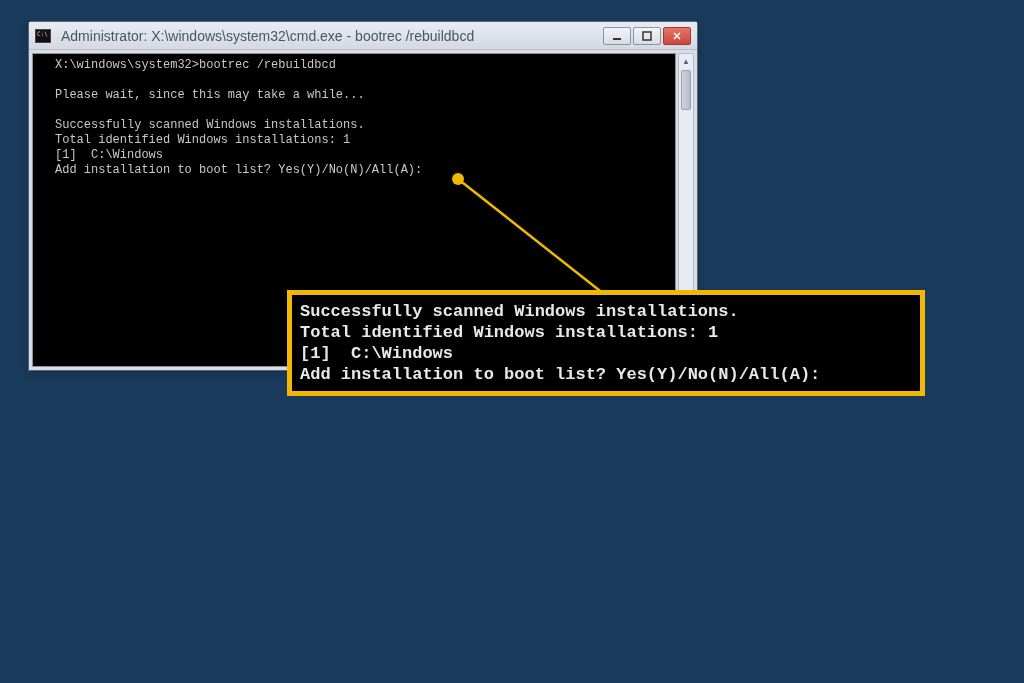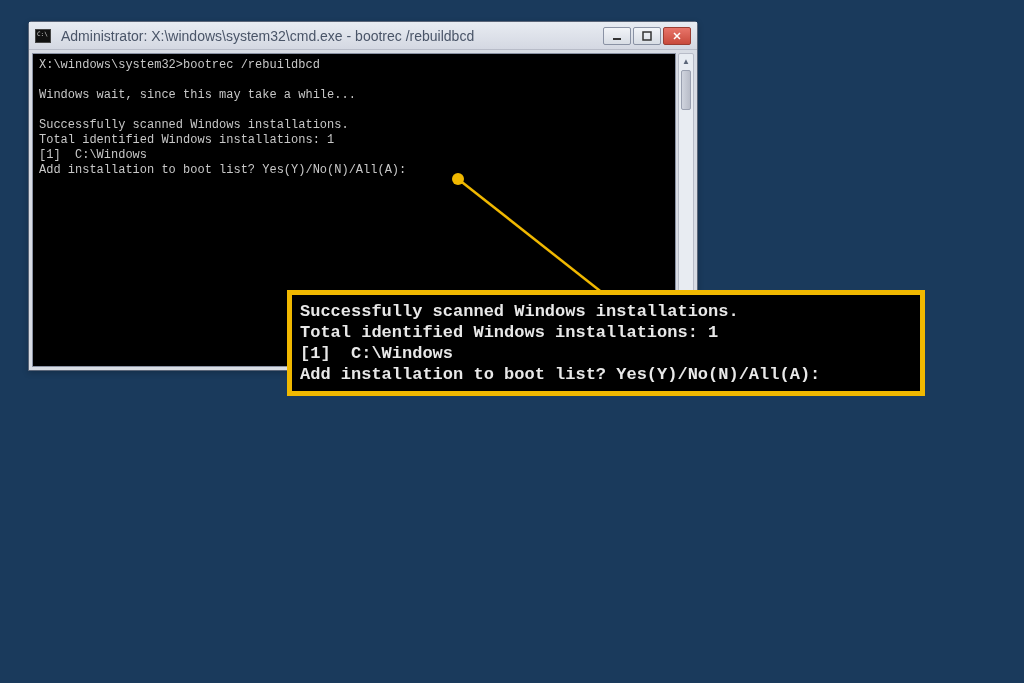--- a/index.html
+++ b/index.html
@@ -88,21 +88,21 @@
       position: relative;
       display: flex;
       height: calc(100% - 28px);
       padding: 3px;
     }
 
     .terminal {
       flex: 1;
       background: #000;
       border: 1px solid #8a92a4;
-      padding: 4px 6px;
+      padding: 4px 22px;
       overflow: hidden;
     }
 
     .term-line {
       font-family: "Consolas", "Courier New", monospace;
       font-size: 12px;
       line-height: 15px;
       color: #c8c8c8;
       white-space: pre;
     }
@@ -193,21 +193,21 @@
         <svg viewBox="0 0 10 10">
             <path d="M2 2 L8 8 M8 2 L2 8" stroke="#fff" stroke-width="1.5"></path>
           </svg>
       </div>
     </div>
   </div>
   <div class="window-body">
     <div class="terminal">
       <div class="term-line">X:\windows\system32&gt;bootrec /rebuildbcd</div>
       <div class="term-spacer"></div>
-      <div class="term-line">Windows wait, since this may take a while...</div>
+      <div class="term-line">Please wait, since this may take a while...</div>
       <div class="term-spacer"></div>
       <div class="term-line">Successfully scanned Windows installations.</div>
       <div class="term-line">Total identified Windows installations: 1</div>
       <div class="term-line">[1]  C:\Windows</div>
       <div class="term-line">Add installation to boot list? Yes(Y)/No(N)/All(A):</div>
     </div>
     <div class="scrollbar">
       <div class="scroll-arrow top">▲</div>
       <div class="scroll-thumb"></div>
       <div class="scroll-arrow bottom">▼</div>

